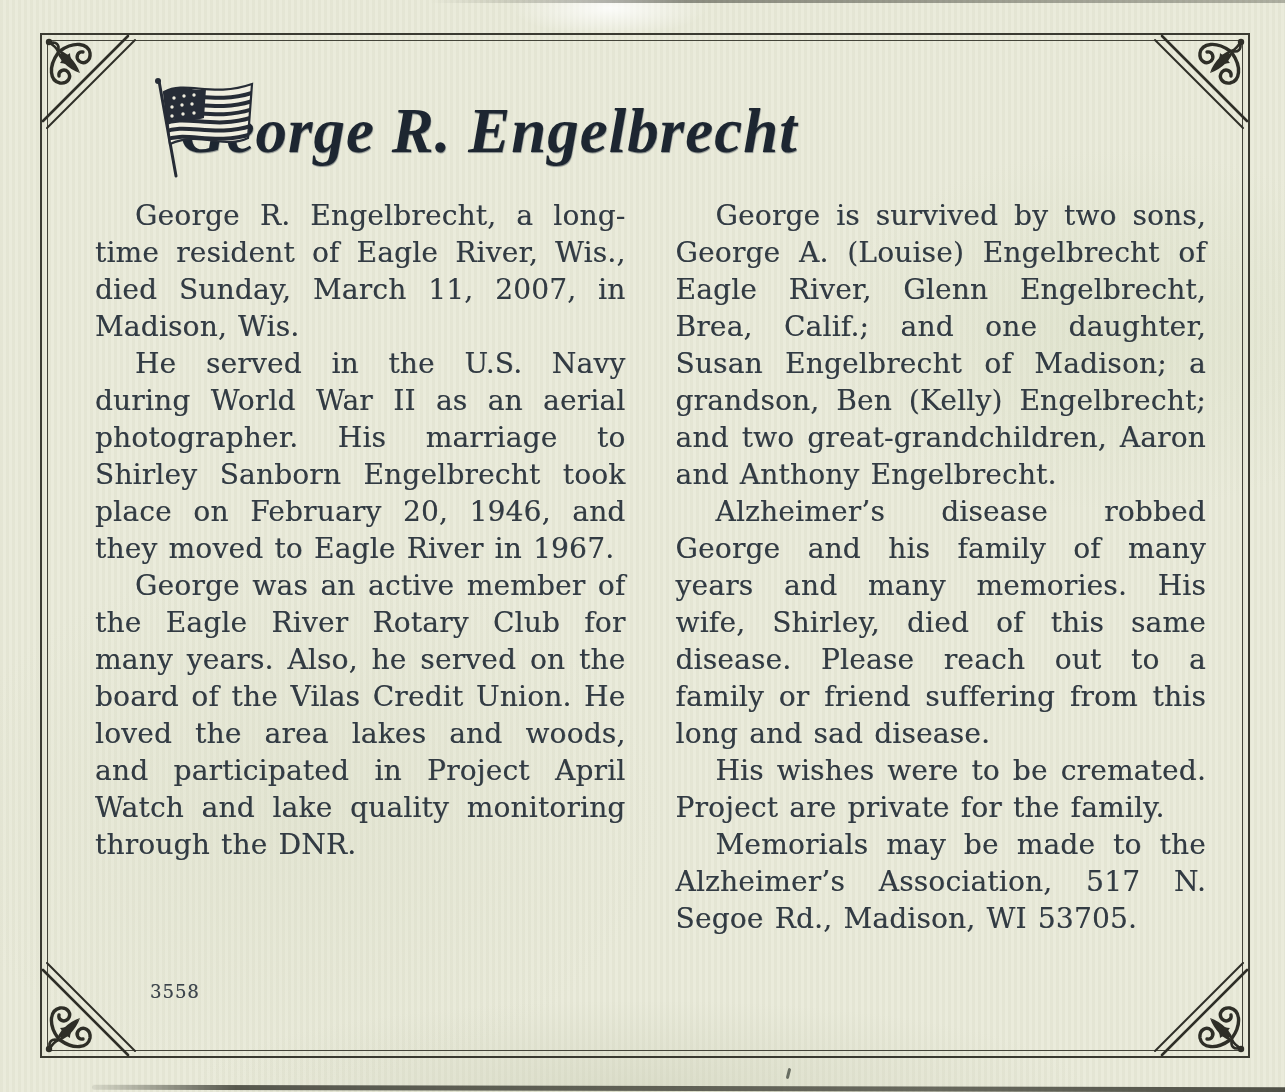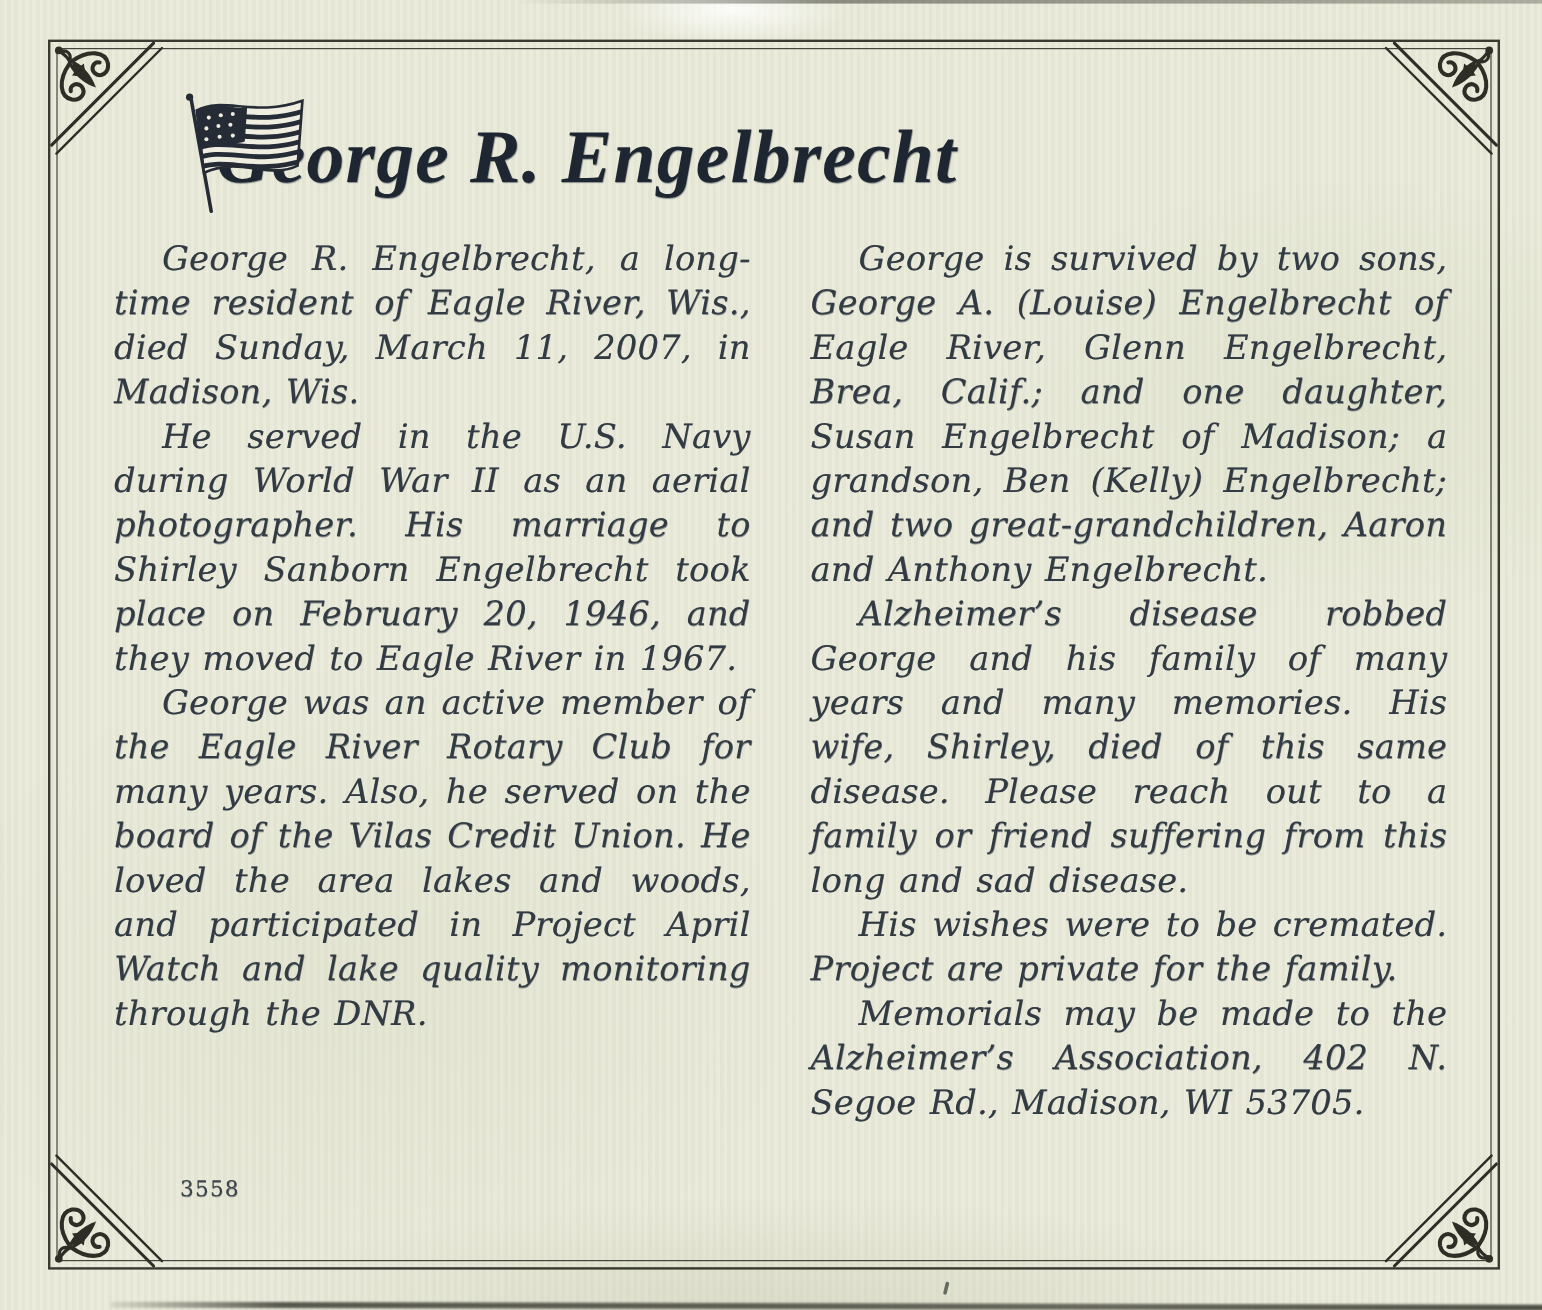--- a/index.html
+++ b/index.html
@@ -52,21 +52,20 @@
     display:flex; gap:50px;
   }
   .col{ flex:1 1 0; }
   .col p{
     margin:0;
     font-size:28px; line-height:37px;
     text-align:justify; text-indent:40px;
     word-spacing:2px; letter-spacing:0.2px;
     color:#323b43;
     text-shadow:0.35px 0.35px 0.5px rgba(45,55,70,0.5);
-    font-style:italic;
   }
   
   .clip-number{
     position:absolute; left:150px; top:981px;
     font-size:18px; color:#3c444b; letter-spacing:1px;
     text-shadow:0.3px 0.3px 0.4px rgba(45,55,70,0.5);
   }
   .scan-edge-bottom{
     position:absolute; left:92px; right:-4px; bottom:1px; height:5px;
     background:linear-gradient(90deg, rgba(60,61,52,0.1), rgba(62,63,54,0.85) 12%, rgba(62,63,54,0.75) 70%, rgba(62,63,54,0.9));
@@ -204,21 +203,21 @@
   <div class="columns">
     <div class="col">
       <p>George R. Engelbrecht, a long-time resident of Eagle River, Wis., died Sunday, March 11, 2007, in Madison, Wis.</p>
       <p>He served in the U.S. Navy during World War II as an aerial photographer. His marriage to Shirley Sanborn Engelbrecht took place on February 20, 1946, and they moved to Eagle River in 1967.</p>
       <p>George was an active member of the Eagle River Rotary Club for many years. Also, he served on the board of the Vilas Credit Union. He loved the area lakes and woods, and participated in Project April Watch and lake quality monitoring through the DNR.</p>
     </div>
     <div class="col">
       <p>George is survived by two sons, George A. (Louise) Engelbrecht of Eagle River, Glenn Engelbrecht, Brea, Calif.; and one daughter, Susan Engelbrecht of Madison; a grandson, Ben (Kelly) Engelbrecht; and two great-grandchildren, Aaron and Anthony Engelbrecht.</p>
       <p>Alzheimer’s disease robbed George and his family of many years and many memories. His wife, Shirley, died of this same disease. Please reach out to a family or friend suffering from this long and sad disease.</p>
       <p>His wishes were to be cremated. Project are private for the family.</p>
-      <p>Memorials may be made to the Alzheimer’s Association, 402 N. Segoe Rd., Madison, WI 53705.</p>
+      <p>Memorials may be made to the Alzheimer’s Association, 517 N. Segoe Rd., Madison, WI 53705.</p>
     </div>
   </div>
 
   <div class="clip-number">3558</div>
   <div class="scan-edge-top"></div>
   <div class="scan-edge-bottom"></div>
   <div class="scan-speck"></div>
 
 </div>
 

